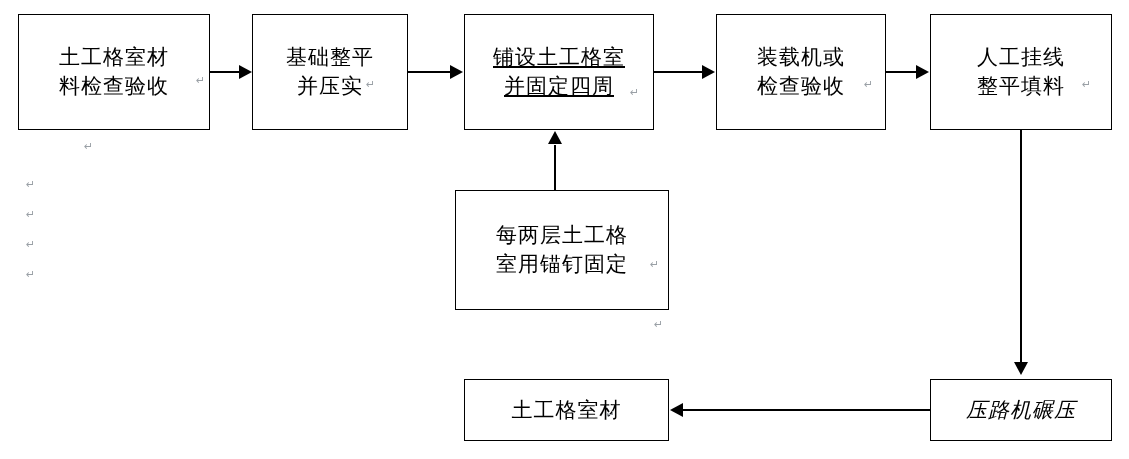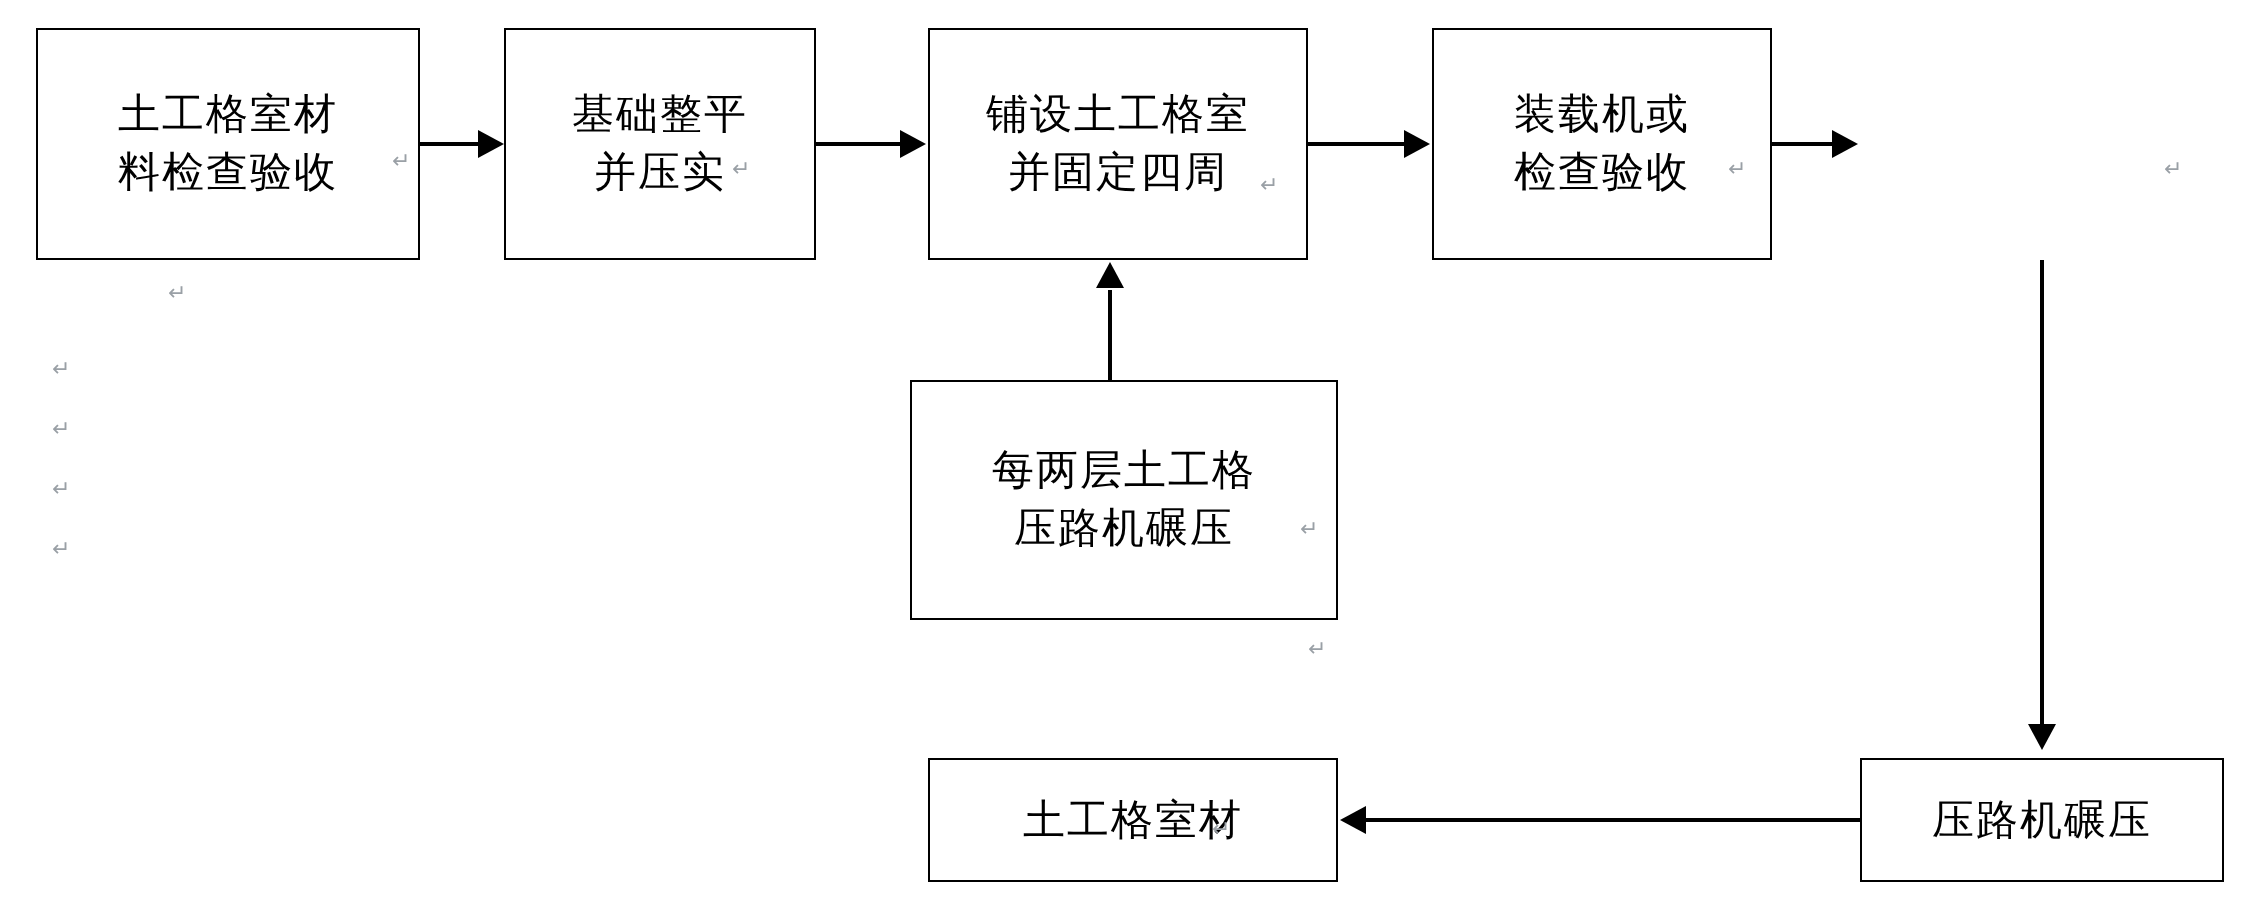--- a/index.html
+++ b/index.html
@@ -73,31 +73,33 @@
 <body>
 
 <div id="canvas">
 
   <div class="node" style="left:18px; top:14px; width:192px; height:116px;">土工格室材
 料检查验收</div>
 
   <div class="node" style="left:252px; top:14px; width:156px; height:116px;">基础整平
 并压实</div>
 
-  <div class="node" style="left:464px; top:14px; width:190px; height:116px;">铺设土工格室
+  <div class="node" style="left:464px; top:14px; width:190px; height:116px;text-decoration:underline;">铺设土工格室
 并固定四周</div>
 
   <div class="node" style="left:716px; top:14px; width:170px; height:116px;">装载机或
 检查验收</div>
 
+  <div class="node" style="left:930px; top:14px; width:182px; height:116px;">人工挂线
+整平填料</div>
 
   <div class="node" style="left:455px; top:190px; width:214px; height:120px;">每两层土工格
-压路机碾压</div>
+室用锚钉固定</div>
 
-  <div class="node" style="left:930px; top:379px; width:182px; height:62px;">压路机碾压</div>
+  <div class="node" style="left:930px; top:379px; width:182px; height:62px;font-style:italic;">压路机碾压</div>
 
   <div class="node" style="left:464px; top:379px; width:205px; height:62px;">土工格室材</div>
 
   <div class="conn h" style="left:210px; top:71px; width:30px;"></div>
   <div class="arrowhead arrow-right" style="left:239px; top:65px;"></div>
 
   <div class="conn h" style="left:408px; top:71px; width:43px;"></div>
   <div class="arrowhead arrow-right" style="left:450px; top:65px;"></div>
 
   <div class="conn h" style="left:654px; top:71px; width:49px;"></div>

